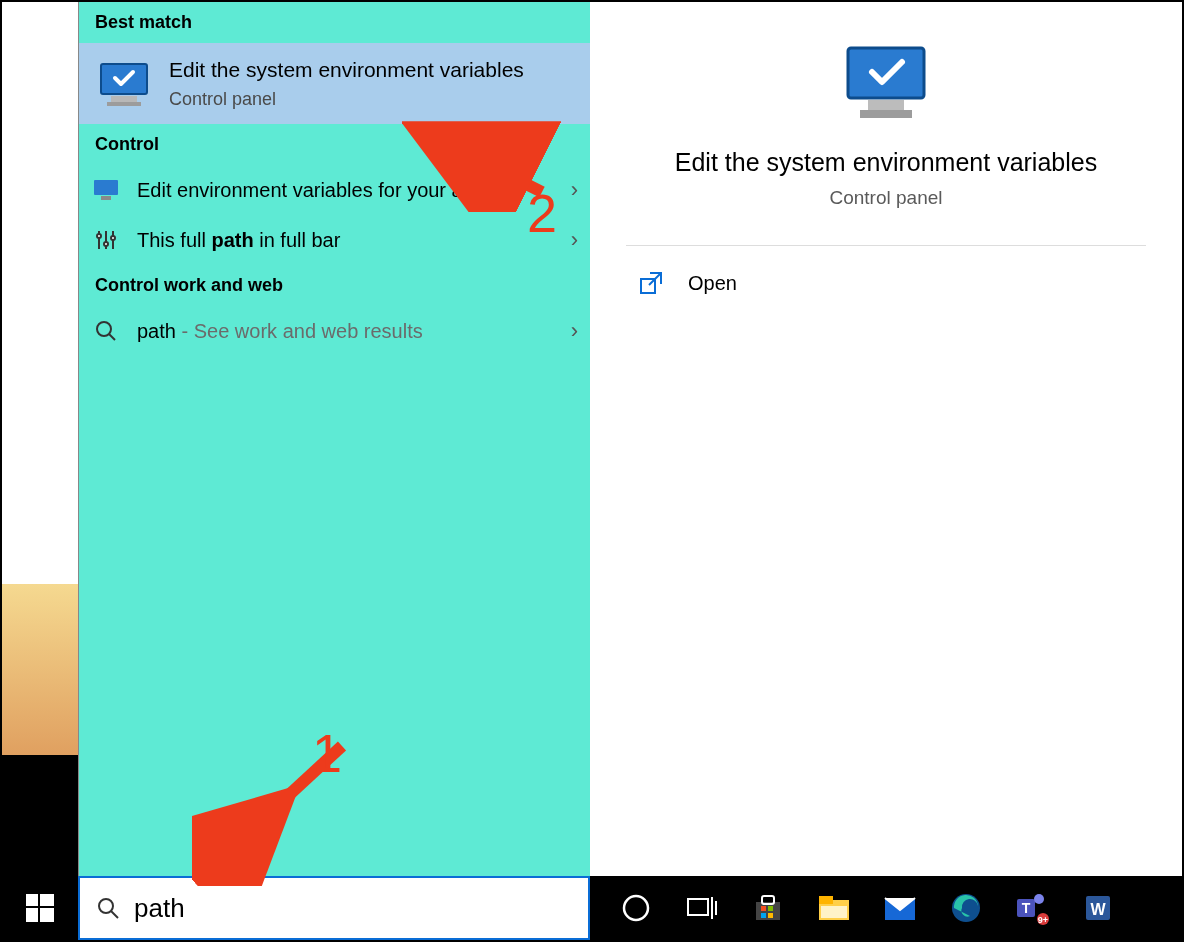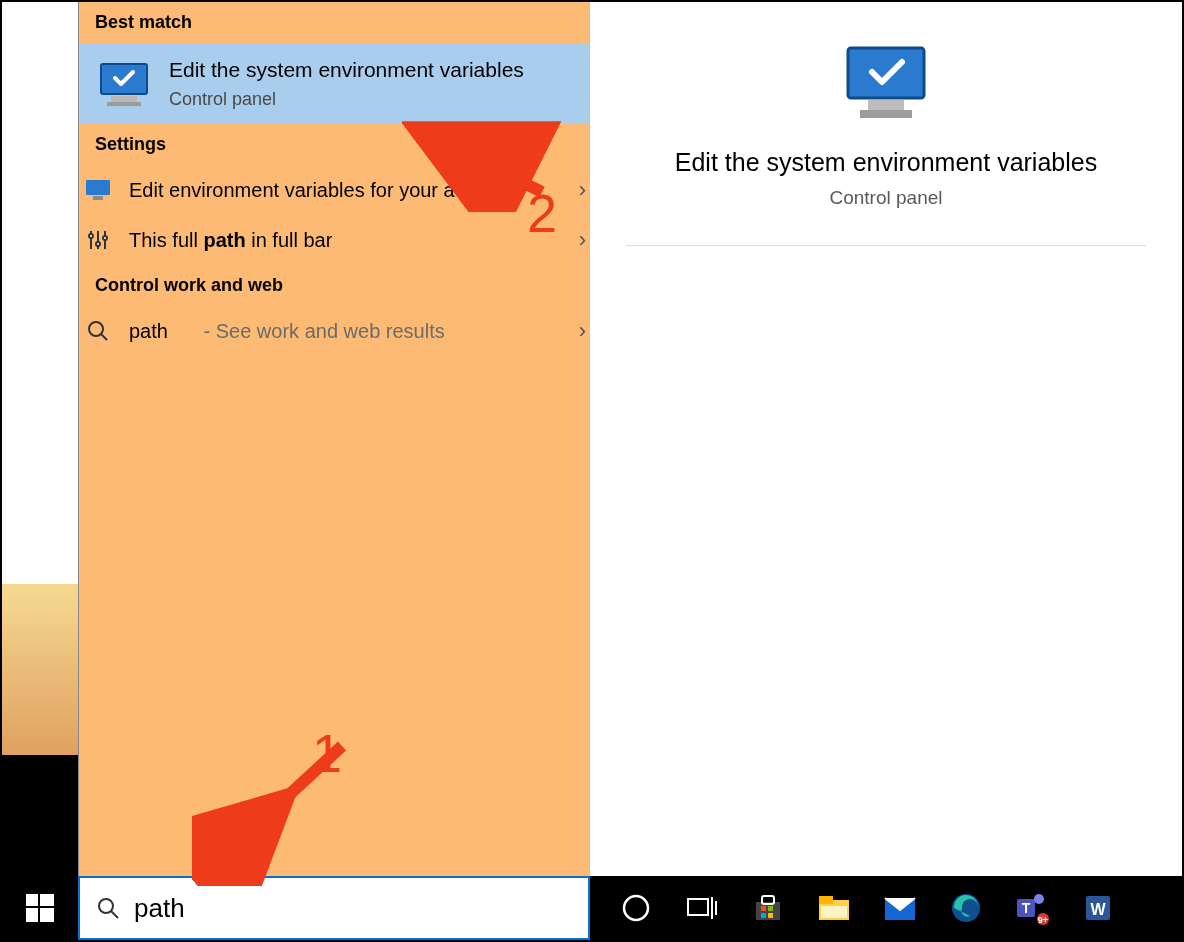--- a/index.html
+++ b/index.html
@@ -7,32 +7,32 @@
     .frame { position: absolute; left: 2px; top: 2px; right: 2px; bottom: 2px; background: #fff; display: flex; flex-direction: column; }
     .main-area { flex: 1; display: flex; position: relative; }
 
     
     .desktop-sliver { width: 76px; display:flex; flex-direction:column; }
     .sliver-top { flex:1; background:#fff; }
     .sliver-mid { height:172px; background:linear-gradient(#f5d990, #e0a060); border-bottom:1px solid #000; }
     .sliver-bottom { height:120px; background:#000; }
 
     
-    .panel { width: 512px; background: #fdba74; border-left:1px solid #888; display:flex; flex-direction:column; position:relative; }
+    .panel { width: 512px; background: #5eead4; border-left:1px solid #888; display:flex; flex-direction:column; position:relative; }
     .section-header { font-weight:600; font-size:18px; padding:10px 16px; color:#000; }
     .best-match-item { display:flex; align-items:center; background:#a9cdec; padding:14px 18px; gap:18px; cursor:default; }
     .monitor-icon-svg { flex:none; }
     .bm-text { flex:1; }
     .bm-title { font-size:21px; color:#000; line-height:1.25; }
     .bm-sub   { font-size:18px; color:#4a4a4a; margin-top:6px; }
 
-    .row { display:flex; align-items:center; padding:12px 4px; gap:16px; cursor:default; }
+    .row { display:flex; align-items:center; padding:12px 12px; gap:16px; cursor:default; }
     .row .icon { width:30px; display:flex; justify-content:center; }
     .row .label { flex:1; font-size:20px; color:#000; line-height:1.25; }
-    .row .label .muted { color:#6b6b6b;margin-left:30px; }
+    .row .label .muted { color:#6b6b6b; }
     .row .chev  { font-size:22px; color:#555; }
 
     
     .preview { flex:1; background:#fff; padding-top:40px; display:flex; flex-direction:column; align-items:center; }
     .preview-title { font-size:25px; color:#000; text-align:center; margin-top:24px; padding:0 40px; }
     .preview-sub   { font-size:19px; color:#5a5a5a; margin-top:10px; }
     .preview-divider { width:88%; border-top:1px solid #ddd; margin-top:36px; }
     .preview-action { align-self:flex-start; display:flex; align-items:center; gap:24px; padding:24px 48px; font-size:20px; color:#000; cursor:default; width:100%; }
     .open-icon svg { display:block; }
 
@@ -69,21 +69,21 @@
           <rect x="14" y="36" width="26" height="6" fill="#b8b8b8"></rect>
           <rect x="10" y="42" width="34" height="4" fill="#9c9c9c"></rect>
           <path d="M18 18 l6 6 l12 -12" stroke="#fff" stroke-width="4" fill="none" stroke-linecap="round" stroke-linejoin="round"></path>
         </svg>
         <div class="bm-text">
           <div class="bm-title">Edit the system environment variables</div>
           <div class="bm-sub">Control panel</div>
         </div>
       </div>
 
-      <div class="section-header">Settings</div>
+      <div class="section-header">Control</div>
 
       <div class="row">
         <div class="icon">
           <svg width="26" height="22" viewBox="0 0 26 22">
               <rect x="1" y="1" width="24" height="15" rx="1" fill="#2a7bd0"></rect>
               <rect x="8" y="17" width="10" height="4" fill="#8a8a8a"></rect>
             </svg>
         </div>
         <div class="label">Edit environment variables for your account</div>
         <div class="chev">›</div>
@@ -122,20 +122,30 @@
     <div class="preview">
       <svg width="92" height="82" viewBox="0 0 92 82">
         <rect x="8" y="6" width="76" height="50" rx="3" fill="#2a7bd0" stroke="#0d4c8c" stroke-width="3"></rect>
         <rect x="28" y="58" width="36" height="10" fill="#bcbcbc"></rect>
         <rect x="20" y="68" width="52" height="8" fill="#9c9c9c"></rect>
         <path d="M32 30 l10 10 l20 -20" stroke="#fff" stroke-width="6" fill="none" stroke-linecap="round" stroke-linejoin="round"></path>
       </svg>
       <div class="preview-title">Edit the system environment variables</div>
       <div class="preview-sub">Control panel</div>
       <div class="preview-divider"></div>
+      <div class="preview-action">
+        <span class="open-icon">
+          <svg width="26" height="26" viewBox="0 0 26 26" stroke="#0a6dd6" stroke-width="2" fill="none">
+            <rect x="3" y="9" width="14" height="14"></rect>
+            <polyline points="12,3 23,3 23,14"></polyline>
+            <line x1="23" y1="3" x2="11" y2="15"></line>
+          </svg>
+        </span>
+        <span>Open</span>
+      </div>
     </div>
 
     <svg style="position:absolute; left:190px; top:724px; pointer-events:none;" width="180" height="160">
       <defs>
           <marker id="ah1" markerWidth="12" markerHeight="12" refX="2" refY="6" orient="auto">
             <path d="M0,0 L12,6 L0,12 Z" fill="#ed3b1c"></path>
           </marker>
         </defs>
       <line x1="150" y1="20" x2="20" y2="140" stroke="#ed3b1c" stroke-width="12" marker-start="url(#ah1)" transform="rotate(180 85 80)"></line>
     </svg>

